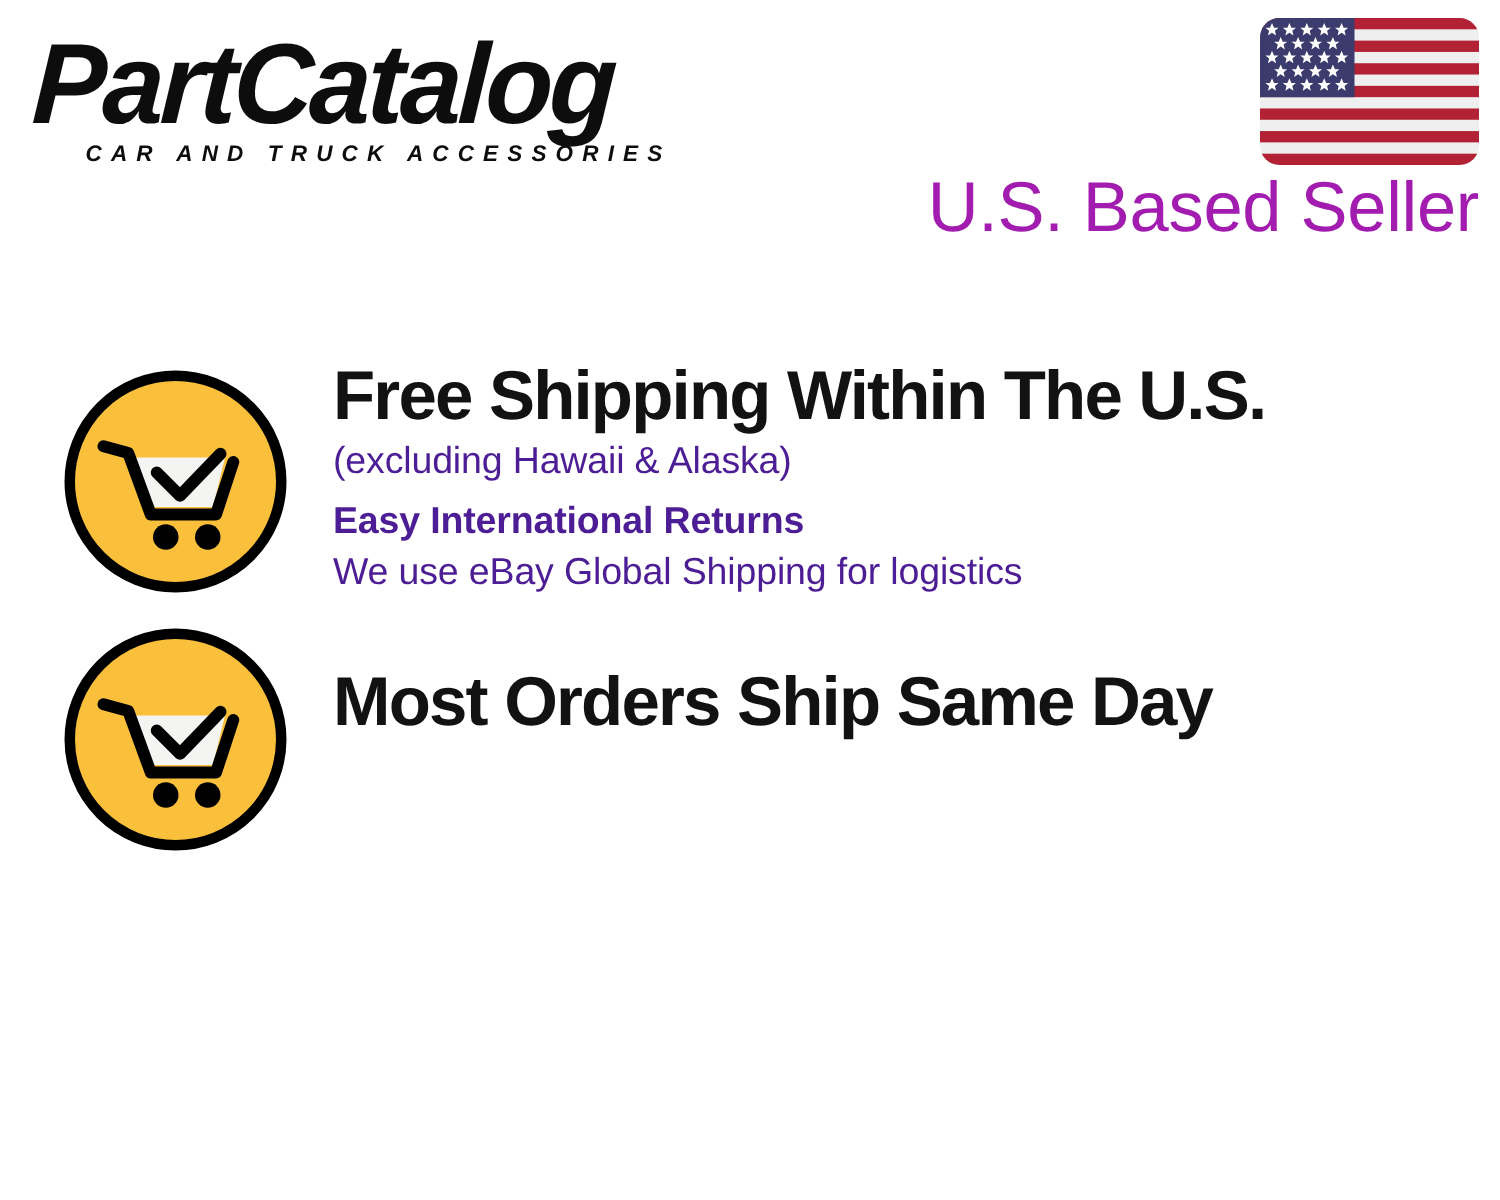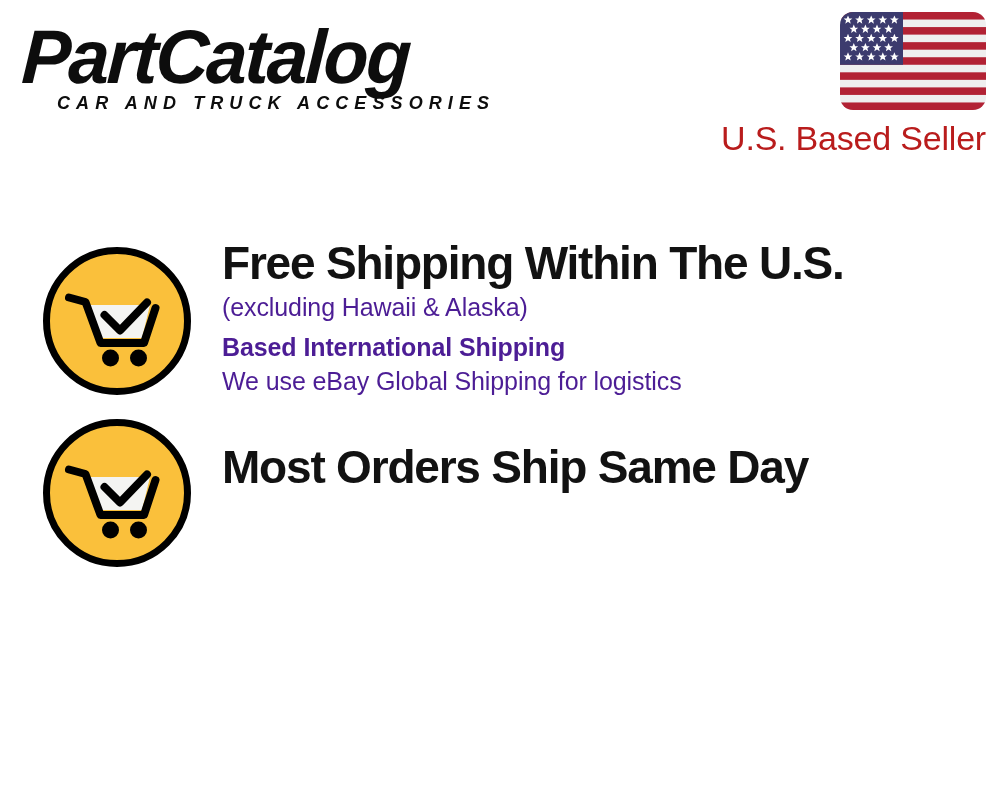--- a/index.html
+++ b/index.html
@@ -41,21 +41,21 @@
     transform-origin: left top;
     white-space: nowrap;
   }
   #brand-tagline {
     display: block;
     margin-top: -2px;
     margin-left: 33px;
     font-family: "Liberation Sans", sans-serif;
     font-weight: 700;
     font-style: italic;
-    font-size: 18px;
+    font-size: 15px;
     line-height: 18px;
     letter-spacing: 6.1px;
     color: #0d0d0d;
     white-space: nowrap;
   }
 
   
   #flag-badge {
     position: absolute;
     left: 840px;
@@ -63,24 +63,24 @@
     width: 146px;
     height: 98px;
   }
   #flag-badge svg { display: block; }
 
   #seller-note {
     position: absolute;
     right: 14px;
     top: 118px;
     font-family: "Liberation Sans", sans-serif;
-    font-size: 34px;
+    font-size: 47px;
     font-weight: 400;
     line-height: 40px;
-    color: #b91c1c;
+    color: #a21caf;
     letter-spacing: -0.2px;
     white-space: nowrap;
     text-align: center;
   }
 
   
   #features {
     position: absolute;
     left: 0;
     top: 232px;
@@ -213,21 +213,21 @@
 
           <path d="M62.5 69 L78 84.5 L105 56.5" fill="none" stroke="#000000" stroke-width="8" stroke-linecap="round" stroke-linejoin="round"></path>
 
           <circle cx="68.5" cy="112" r="8.5" fill="#000000"></circle>
           <circle cx="96.5" cy="112" r="8.5" fill="#000000"></circle>
         </svg>
       </div>
       <div class="feature-text">
         <div class="feature-heading">Free Shipping Within The U.S.</div>
         <div class="feature-sub">(excluding Hawaii &amp; Alaska)</div>
-        <div class="feature-sub strong">Based International Shipping</div>
+        <div class="feature-sub strong">Easy International Returns</div>
         <div class="feature-sub">We use eBay Global Shipping for logistics</div>
       </div>
     </div>
 
 
     <div class="feature-row" id="row-sameday">
       <div class="feature-icon">
         <svg viewBox="0 0 150 150" width="150" height="150" aria-hidden="true">
           <circle cx="75" cy="75" r="70.5" fill="#FAC03B" stroke="#000000" stroke-width="7"></circle>
           <path d="M47.5 59 L108 59 L100 92 L57.5 92 Z" fill="#F4F4F2"></path>

